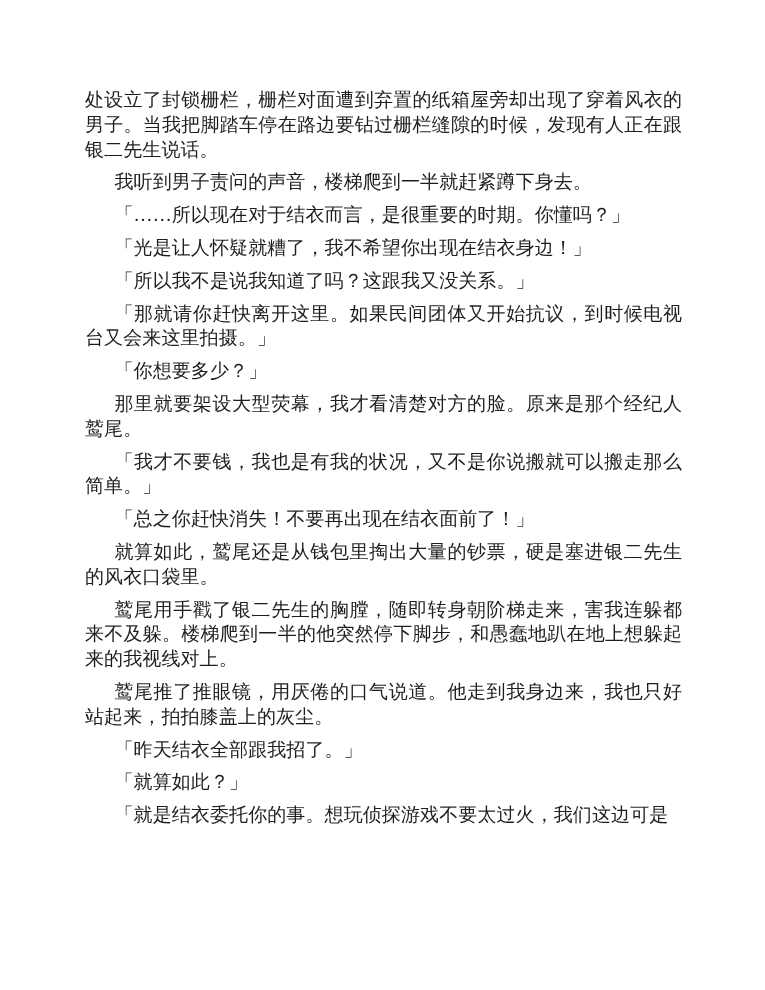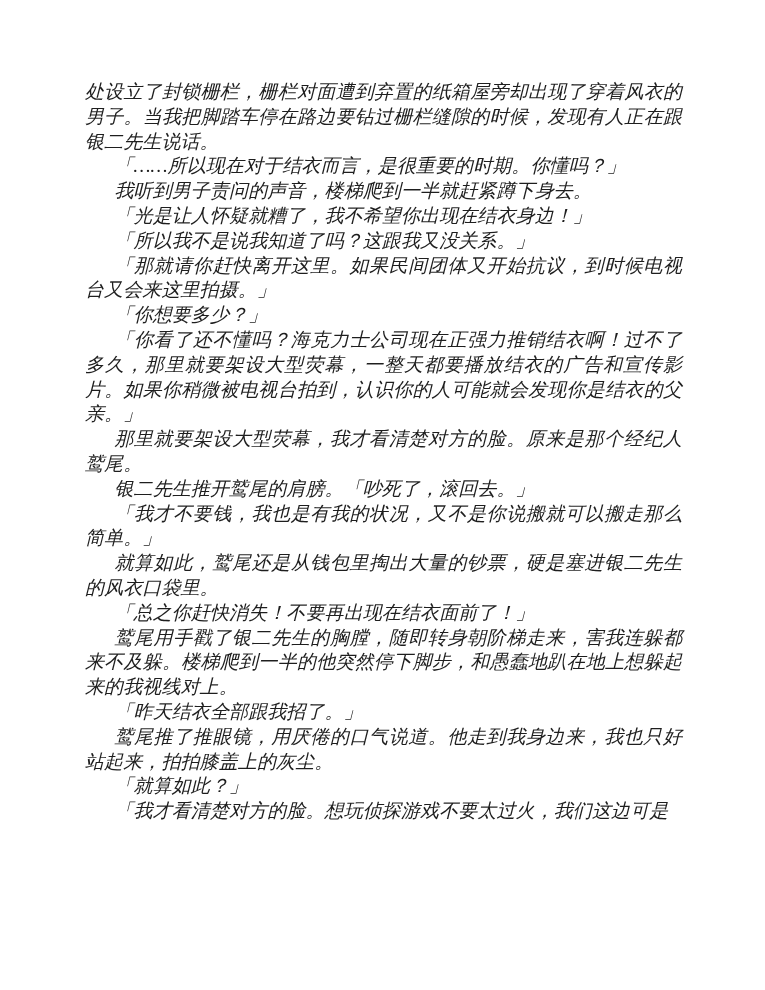--- a/index.html
+++ b/index.html
@@ -28,46 +28,43 @@
     left: 85px;
     top: 80px;
     width: 597px;
     color: #1e1e1e;
     font-size: 19px;
     line-height: 24.8px;
     text-align: justify;
     letter-spacing: 0.1px;
   }
   .para {
-    margin: 0 0;
+    margin: 8px 0;
     text-indent: 1.55em;
     word-break: break-all;
-    font-style: italic;
   }
   .para.no-indent {
     text-indent: 0;
   }
 </style>
 </head>
 <body>
 
 <div class="page">
   <main class="text-column">
       <p class="para no-indent">处设立了封锁栅栏，栅栏对面遭到弃置的纸箱屋旁却出现了穿着风衣的男子。当我把脚踏车停在路边要钻过栅栏缝隙的时候，发现有人正在跟银二先生说话。</p>
+      <p class="para">我听到男子责问的声音，楼梯爬到一半就赶紧蹲下身去。</p>
       <p class="para">「……所以现在对于结衣而言，是很重要的时期。你懂吗？」</p>
-      <p class="para">我听到男子责问的声音，楼梯爬到一半就赶紧蹲下身去。</p>
       <p class="para">「光是让人怀疑就糟了，我不希望你出现在结衣身边！」</p>
       <p class="para">「所以我不是说我知道了吗？这跟我又没关系。」</p>
       <p class="para">「那就请你赶快离开这里。如果民间团体又开始抗议，到时候电视台又会来这里拍摄。」</p>
       <p class="para">「你想要多少？」</p>
-      <p class="para">「你看了还不懂吗？海克力士公司现在正强力推销结衣啊！过不了多久，那里就要架设大型荧幕，一整天都要播放结衣的广告和宣传影片。如果你稍微被电视台拍到，认识你的人可能就会发现你是结衣的父亲。」</p>
       <p class="para">那里就要架设大型荧幕，我才看清楚对方的脸。原来是那个经纪人鹫尾。</p>
-      <p class="para">银二先生推开鹫尾的肩膀。「吵死了，滚回去。」</p>
       <p class="para">「我才不要钱，我也是有我的状况，又不是你说搬就可以搬走那么简单。」</p>
+      <p class="para">「总之你赶快消失！不要再出现在结衣面前了！」</p>
       <p class="para">就算如此，鹫尾还是从钱包里掏出大量的钞票，硬是塞进银二先生的风衣口袋里。</p>
-      <p class="para">「总之你赶快消失！不要再出现在结衣面前了！」</p>
       <p class="para">鹫尾用手戳了银二先生的胸膛，随即转身朝阶梯走来，害我连躲都来不及躲。楼梯爬到一半的他突然停下脚步，和愚蠢地趴在地上想躲起来的我视线对上。</p>
+      <p class="para">鹫尾推了推眼镜，用厌倦的口气说道。他走到我身边来，我也只好站起来，拍拍膝盖上的灰尘。</p>
       <p class="para">「昨天结衣全部跟我招了。」</p>
-      <p class="para">鹫尾推了推眼镜，用厌倦的口气说道。他走到我身边来，我也只好站起来，拍拍膝盖上的灰尘。</p>
       <p class="para">「就算如此？」</p>
-      <p class="para">「我才看清楚对方的脸。想玩侦探游戏不要太过火，我们这边可是</p>
+      <p class="para">「就是结衣委托你的事。想玩侦探游戏不要太过火，我们这边可是</p>
     </main>
 </div>
 
 </body></html>

